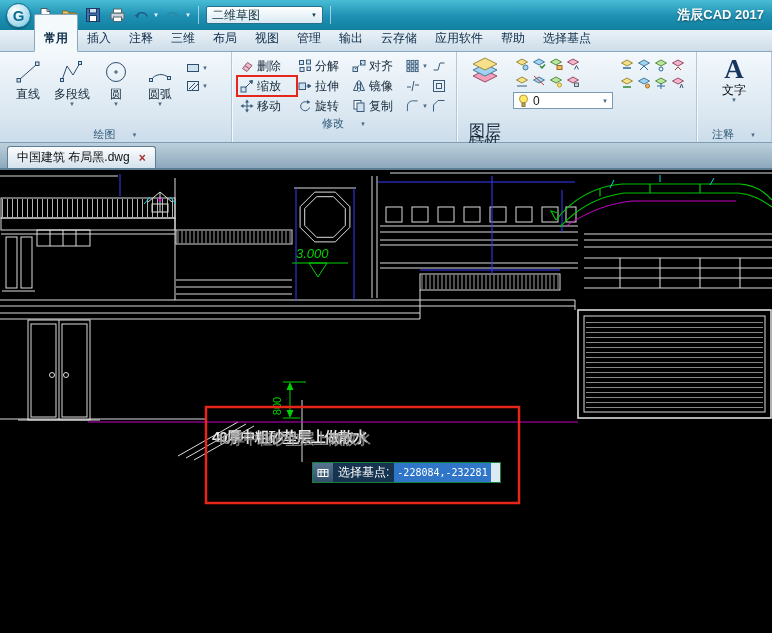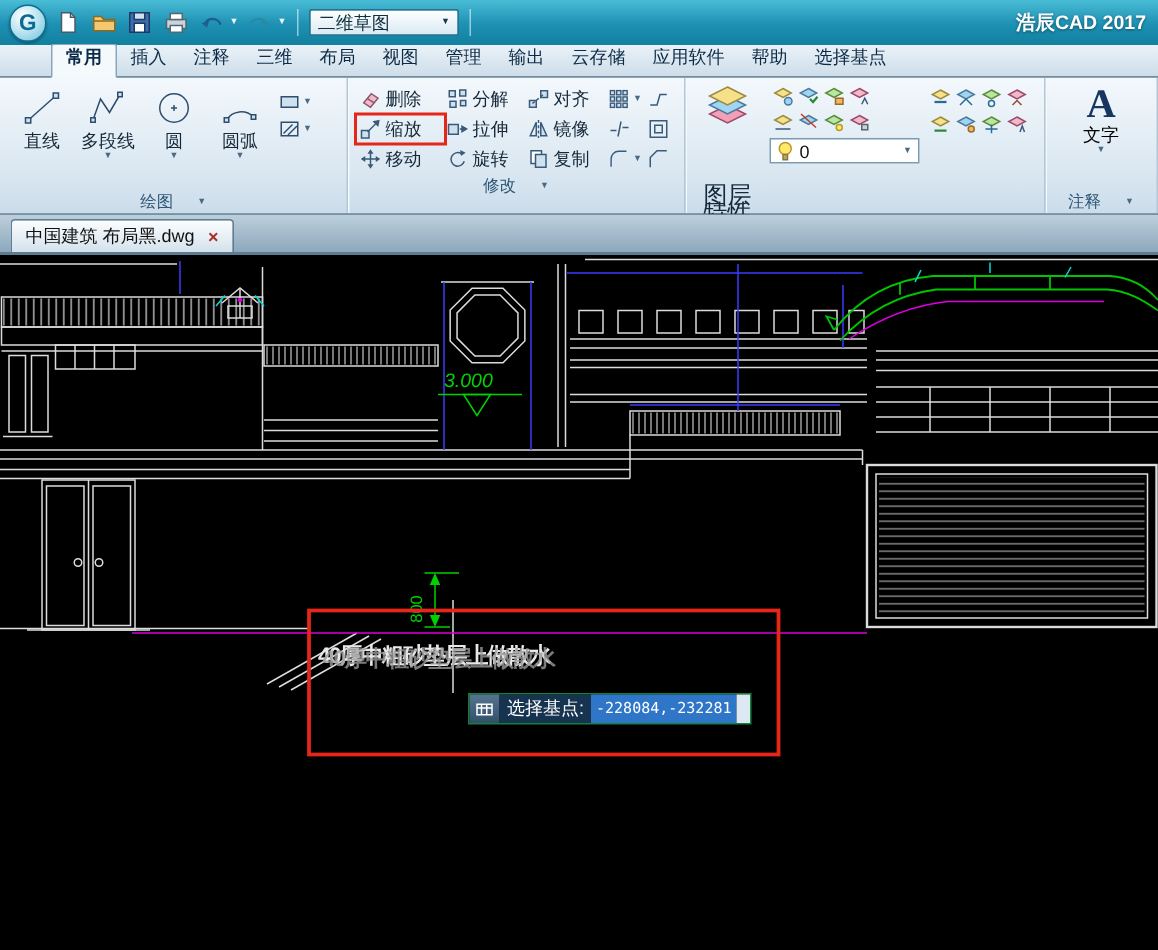--- a/index.html
+++ b/index.html
@@ -12,30 +12,30 @@
   .titlebar { height:30px; flex:0 0 30px; display:flex; align-items:center; gap:4px;
     padding:0 6px; background:linear-gradient(#49bcd6,#1d90b3 55%,#12809f); }
   .logo { width:25px; height:25px; border-radius:50%; display:flex; align-items:center; justify-content:center;
     background:radial-gradient(circle at 35% 30%, #ffffff, #bfe6f2 45%, #6cc0dd);
     border:1px solid #0f6d8f; color:#0b6a96; font-weight:bold; font-size:15px;
     box-shadow:0 1px 2px rgba(0,0,0,.35); }
   .qicon { width:20px; height:20px; display:flex; align-items:center; justify-content:center; border-radius:2px; }
   .arr { font-size:6px; color:#0d3a4d; }
   .qarr { font-size:6px; color:#eaf6fa; margin-left:-2px; }
   .vsep { width:1px; height:18px; background:rgba(255,255,255,.55); margin:0 3px; }
-  .ws-select { display:flex; align-items:center; justify-content:space-between; width:100px; height:18px;
+  .ws-select { display:flex; align-items:center; justify-content:space-between; width:117px; height:18px;
     background:linear-gradient(#ffffff,#d9e9f2); border:1px solid #27718d; border-radius:2px;
     padding:0 5px; color:#10303f; }
   .app-title { margin-left:auto; color:#fff; font-weight:bold; font-size:13px;
     text-shadow:0 1px 2px rgba(0,0,0,.45); padding-right:2px; white-space:nowrap; }
 
   
   .rtabs { height:22px; flex:0 0 22px; display:flex; align-items:flex-end;
     background:linear-gradient(#eaf2f8,#cddde9); padding-left:34px; border-bottom:1px solid #8aa7bd; }
-  .rtab { padding:0 9px 4px; color:#0d2b47; white-space:nowrap; }
+  .rtab { padding:15px 9px 4px; color:#0d2b47; white-space:nowrap; }
   .rtab.active { background:#f4f9fc; border:1px solid #8aa7bd; border-bottom:1px solid #f4f9fc;
     margin-bottom:-1px; border-radius:2px 2px 0 0; font-weight:bold; }
 
   
   .ribbon { height:91px; flex:0 0 91px; display:flex;
     background:linear-gradient(#f3f8fc,#dae7f1 70%,#cbdcea); border-bottom:1px solid #7d9cb5; }
   .panel { display:flex; flex-direction:column; border-right:1px solid #b3c7d6; box-shadow:1px 0 0 #f4f9fc; }
   .pbody { flex:1; display:flex; align-items:flex-start; padding:3px 4px 0 6px; }
   .plabel { height:15px; display:flex; align-items:center; justify-content:center; gap:16px;
     font-size:11px; color:#2f5876; }

